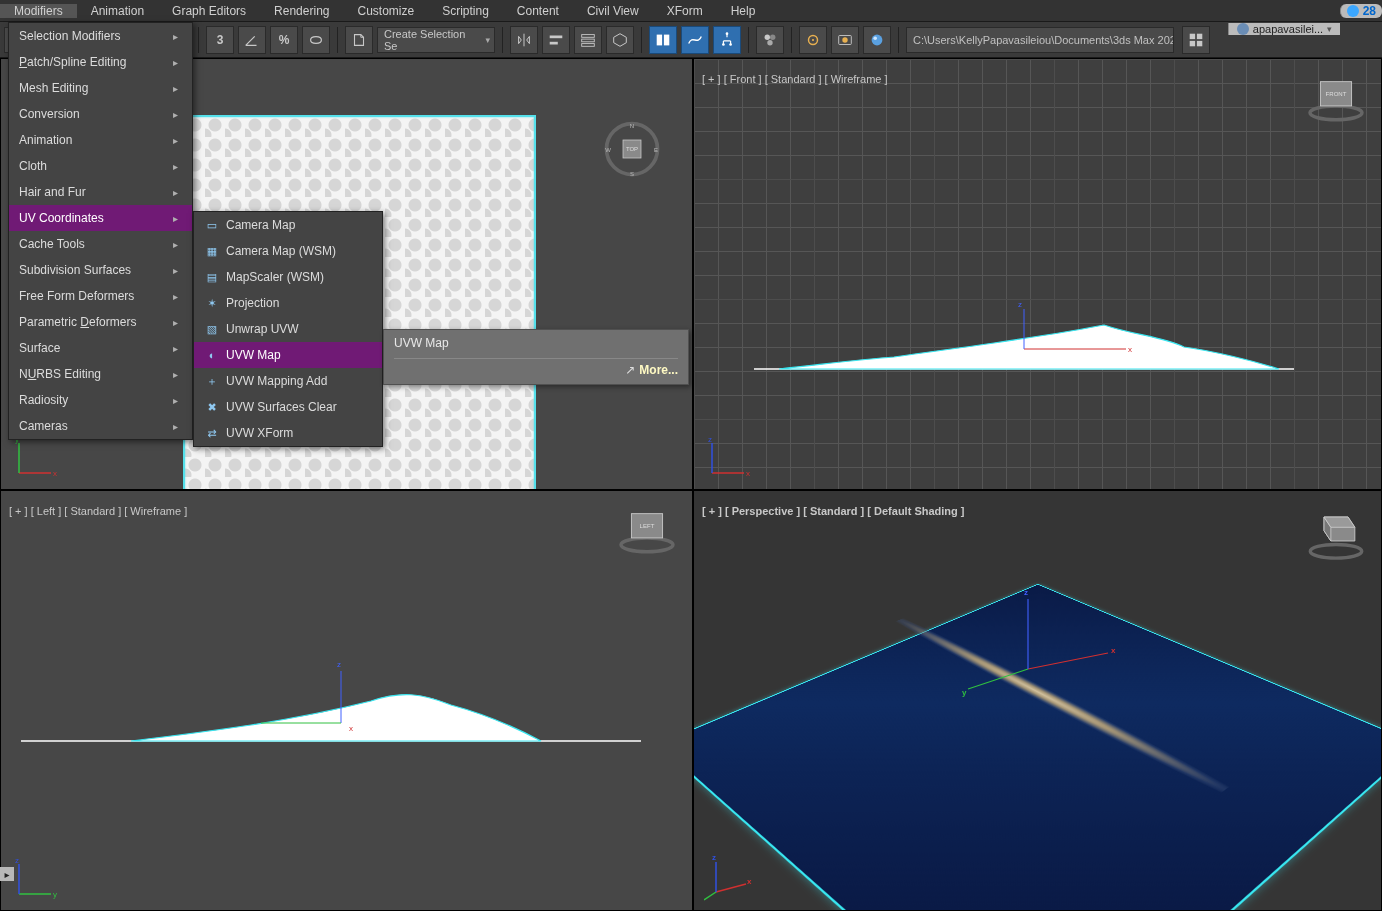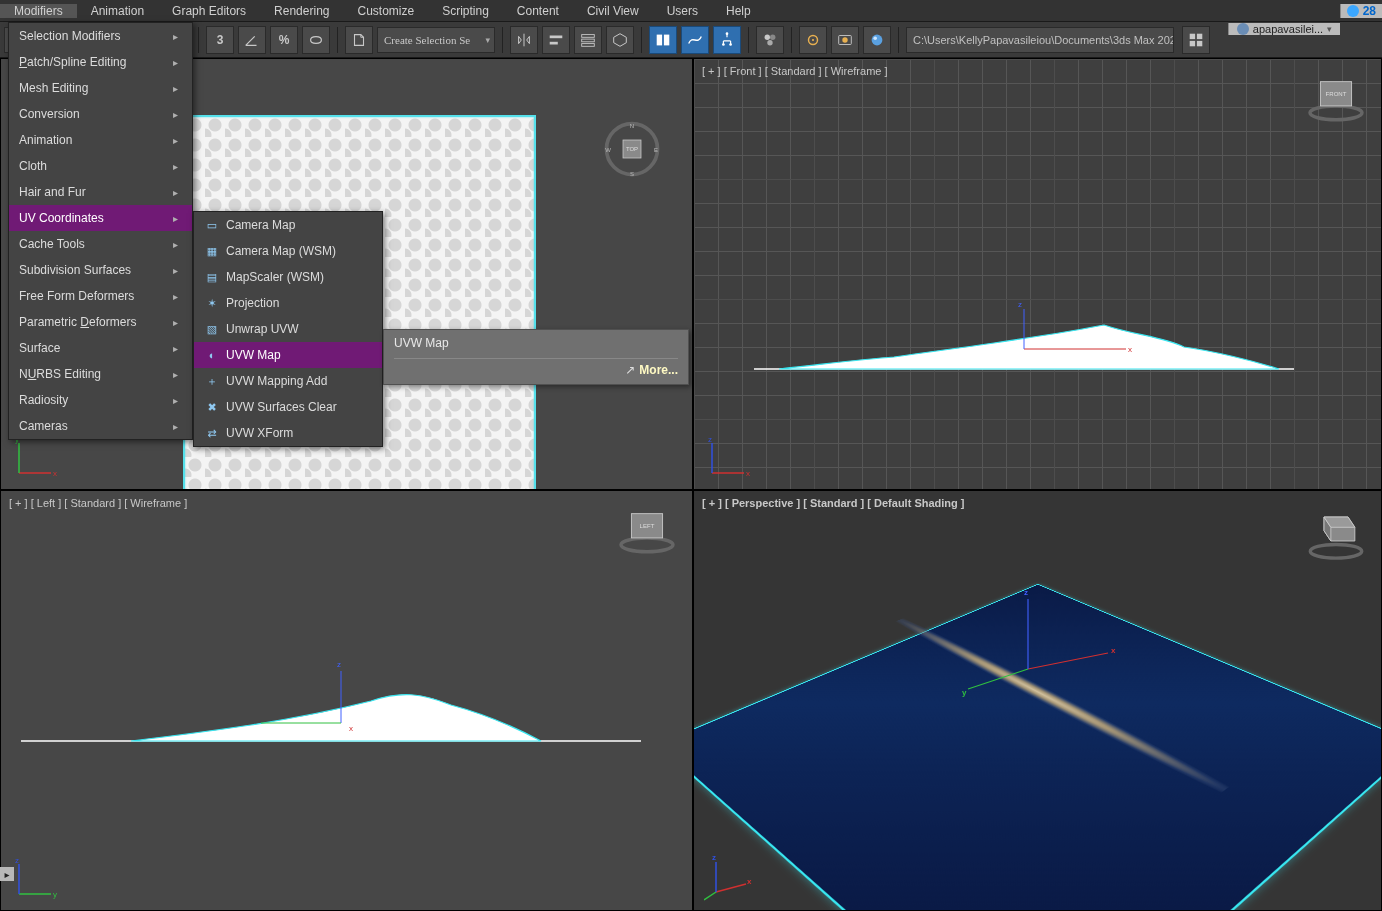--- a/index.html
+++ b/index.html
@@ -45,20 +45,21 @@
   .user-chip .avatar-icon {
     width: 12px; height: 12px; border-radius: 50%;
     background: #6a8db5;
     display:inline-block;
   }
   .clock-chip {
     display:flex; align-items:center;
     background:#bbbbbb; color:#0066cc;
     padding:0 6px; gap:4px; font-weight:bold;
     border-left:1px solid #888;
+    border-radius:6px;
   }
   .clock-chip .clock-icon{
     width:12px;height:12px;border-radius:50%;
     background:#3ba7ff;display:inline-block;position:relative;
   }
 
   
   .toolbar {
     height: 36px;
     background: #3a3a3a;
@@ -78,21 +79,20 @@
   .tb-btn.toggled { background:#2f6fb0; border-color:#1a4a7a; }
   .tb-sep { width:1px;height:26px;background:#222;margin:0 3px; }
   .tb-text {
     height:26px;
     background:#4a4a4a;
     border:1px solid #2a2a2a;
     color:#c8c8c8;
     padding:0 6px;
     display:flex;align-items:center;
     font-size:11px;
-    font-family:Liberation Serif, serif;
   }
   .tb-dropdown { padding-right:16px; position:relative; min-width:80px;}
   .tb-dropdown::after{
     content:"▾"; position:absolute; right:4px; top:50%; transform:translateY(-50%);
     font-size:9px;color:#aaa;
   }
   .tb-svg { width:18px;height:18px; }
   .path-box{
     flex:0 0 auto;
     height:26px;
@@ -118,21 +118,21 @@
     background: #1a1a1a;
   }
   .vp {
     position: relative;
     border: 1px solid #000;
     background: #474747;
     overflow: hidden;
   }
   .vp .vp-label {
     position: absolute;
-    top: 6px; left: 8px;
+    top: 14px; left: 8px;
     font-size: 11px;
     color: #c8c8c8;
     z-index: 2;
     pointer-events:none;
   }
   .vp .vp-axes {
     position: absolute;
     left: 10px; bottom: 8px;
     width: 48px; height: 48px;
     z-index: 2;
@@ -266,21 +266,21 @@
 
 <div class="menubar">
   <div class="menuitem active">Modifiers</div>
   <div class="menuitem">Animation</div>
   <div class="menuitem">Graph Editors</div>
   <div class="menuitem">Rendering</div>
   <div class="menuitem">Customize</div>
   <div class="menuitem">Scripting</div>
   <div class="menuitem">Content</div>
   <div class="menuitem">Civil View</div>
-  <div class="menuitem">Users</div>
+  <div class="menuitem">XForm</div>
   <div class="menuitem">Help</div>
   <div class="spacer"></div>
   <div class="user-chip">
     <span class="avatar-icon"></span>
     <span>apapavasilei...</span>
     <span style="font-size:9px;color:#555">▾</span>
   </div>
   <div class="clock-chip">
     <span class="clock-icon"></span>
     <span>28</span>

